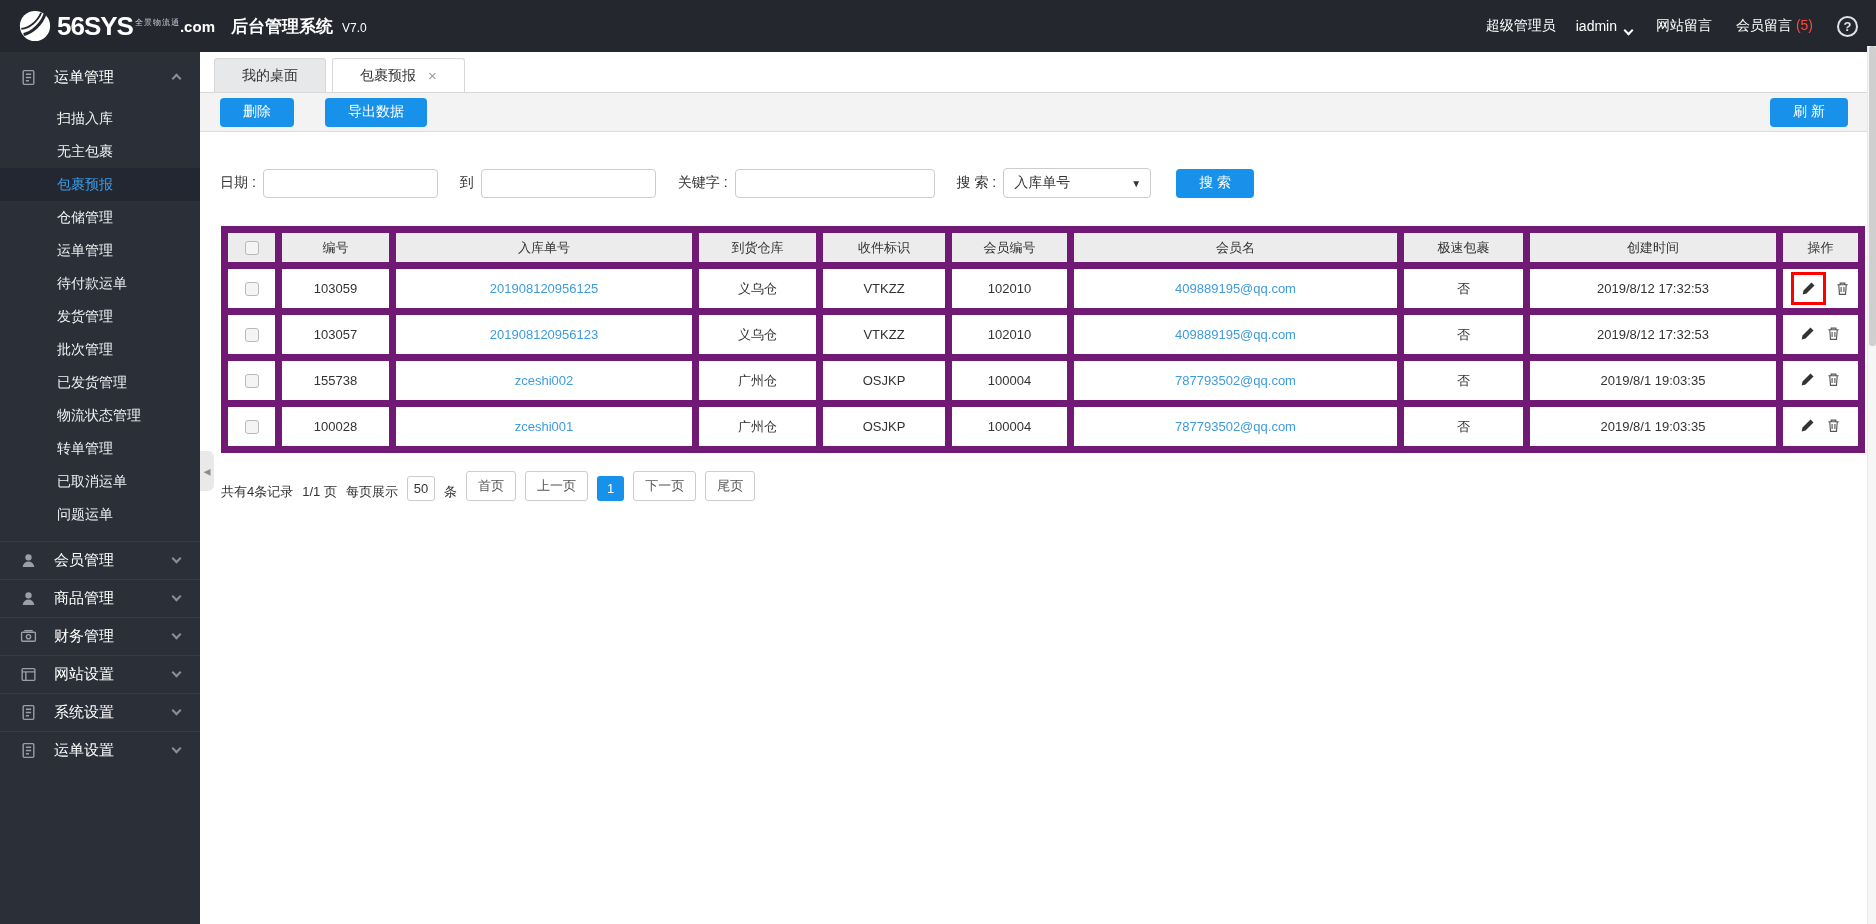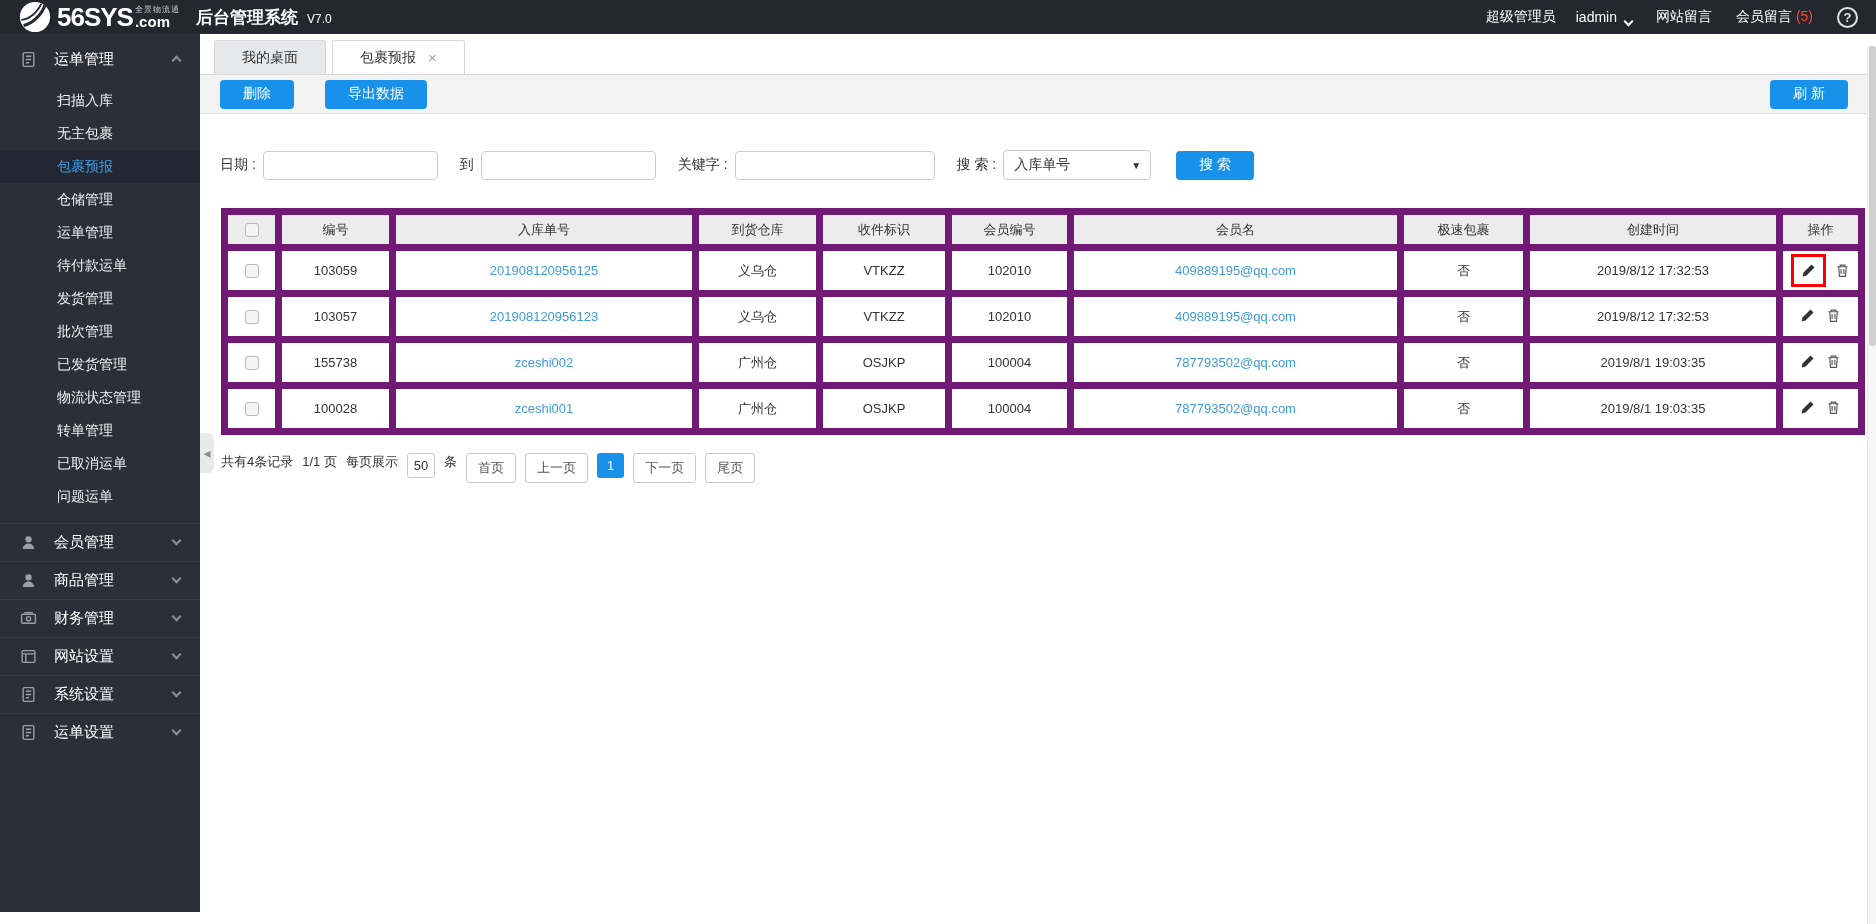--- a/index.html
+++ b/index.html
@@ -1,25 +1,25 @@
 <!DOCTYPE html>
 <html><head>
 <meta charset="utf-8">
 <style>
   * { box-sizing: border-box; }
   body { margin:0; width:1876px; height:924px; overflow:hidden; background:#fff;
          font-family:"Liberation Sans","DejaVu Sans",sans-serif; }
 
   
-  .topbar { height:34px; background:#24272e; display:flex; align-items:center;
+  .topbar { height:52px; background:#24272e; display:flex; align-items:center;
             padding:0 18px; color:#fff; }
   .logo { display:flex; align-items:center; }
   .logo svg { width:34px; height:34px; margin-right:5px; }
   .logo-main { font-size:26px; font-weight:bold; line-height:1; letter-spacing:-1px; }
-  .logo-col { display:flex; flex-direction:column; line-height:1; margin-left:2px; }
+  .logo-col { display:flex; flex-direction:row; line-height:1; margin-left:2px; }
   .logo-sub { font-size:8px; color:#cfd3da; letter-spacing:1px; }
   .logo-dot { font-size:15px; font-weight:bold; }
   .app-title { font-size:17px; font-weight:bold; margin-left:16px; }
   .app-version { font-size:12px; margin-left:9px; padding-top:3px; }
   .topbar-right { margin-left:auto; display:flex; align-items:center; gap:24px; font-size:14px; }
   .user-area { display:flex; align-items:center; gap:20px; }
   .user { display:flex; align-items:flex-end; gap:8px; cursor:pointer; }
   .chev { width:7px; height:7px; border-right:2px solid #fff; border-bottom:2px solid #fff;
           display:inline-block; transform:rotate(45deg); margin-top:-4px; }
   .chev.gray { border-color:#8a8f98; }
@@ -84,21 +84,21 @@
   a.link { color:#3f9bdc; text-decoration:none; cursor:pointer; }
   .checkbox { display:inline-block; width:14px; height:14px; border:1px solid #b9b9b9;
               border-radius:3px; background:#f4f4f4; vertical-align:middle; cursor:pointer; }
   .ops { display:inline-flex; align-items:center; gap:11px; }
   .icon-btn { display:inline-flex; cursor:pointer; }
   .icon-btn svg { width:15px; height:15px; }
   .redbox { border:3px solid #ff0000; padding:6px 7px; display:inline-flex;
             align-items:center; margin-right:-2px; }
 
   
-  .pagination { display:flex; align-items:flex-start; gap:9px; margin:18px 0 0 21px;
+  .pagination { display:flex; align-items:flex-end; gap:9px; margin:18px 0 0 21px;
                 font-size:13px; color:#333; }
   .pg-text { white-space:nowrap; }
   .per-box { border:1px solid #ccc; border-radius:3px; padding:4px 3px; width:28px;
              text-align:center; }
   .pg-btn { border:1px solid #ccc; border-radius:3px; background:#fff; padding:5px 11px;
             font-size:13px; color:#555; cursor:pointer; font-family:inherit; }
   .pg-current { background:#1791e9; color:#fff; border-radius:3px; padding:5px 10px;
                 cursor:pointer; }
 
   

